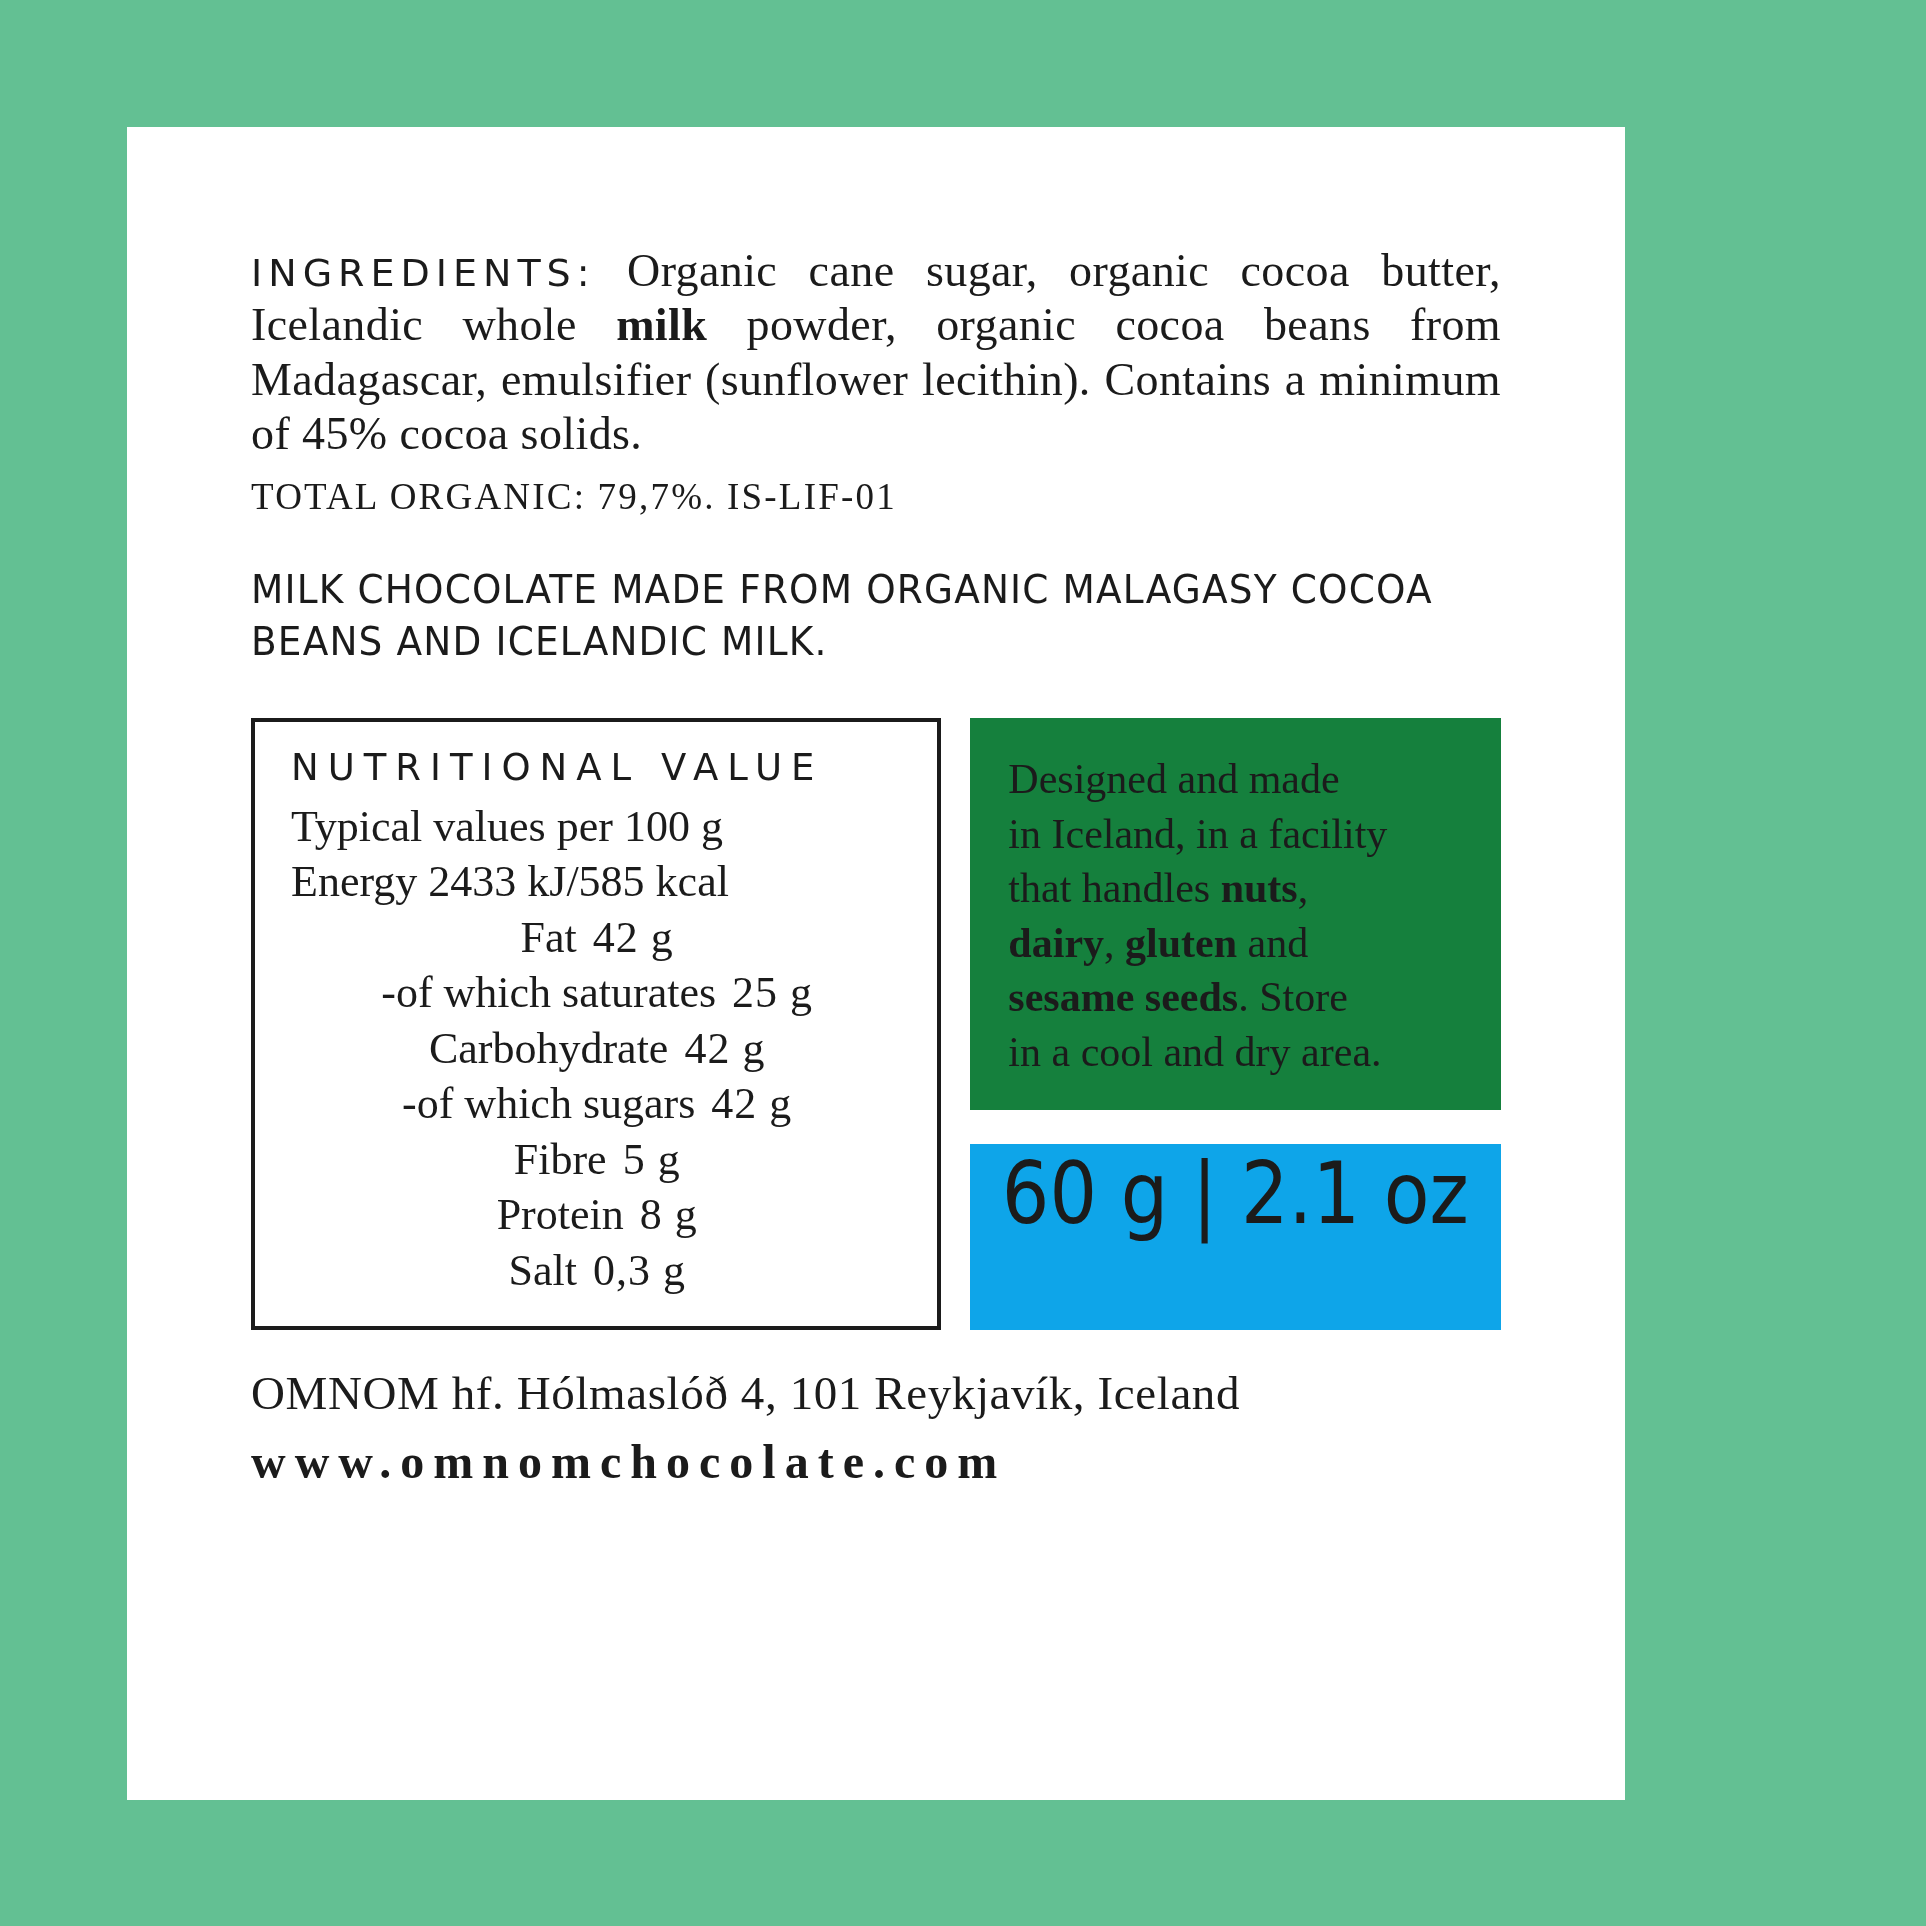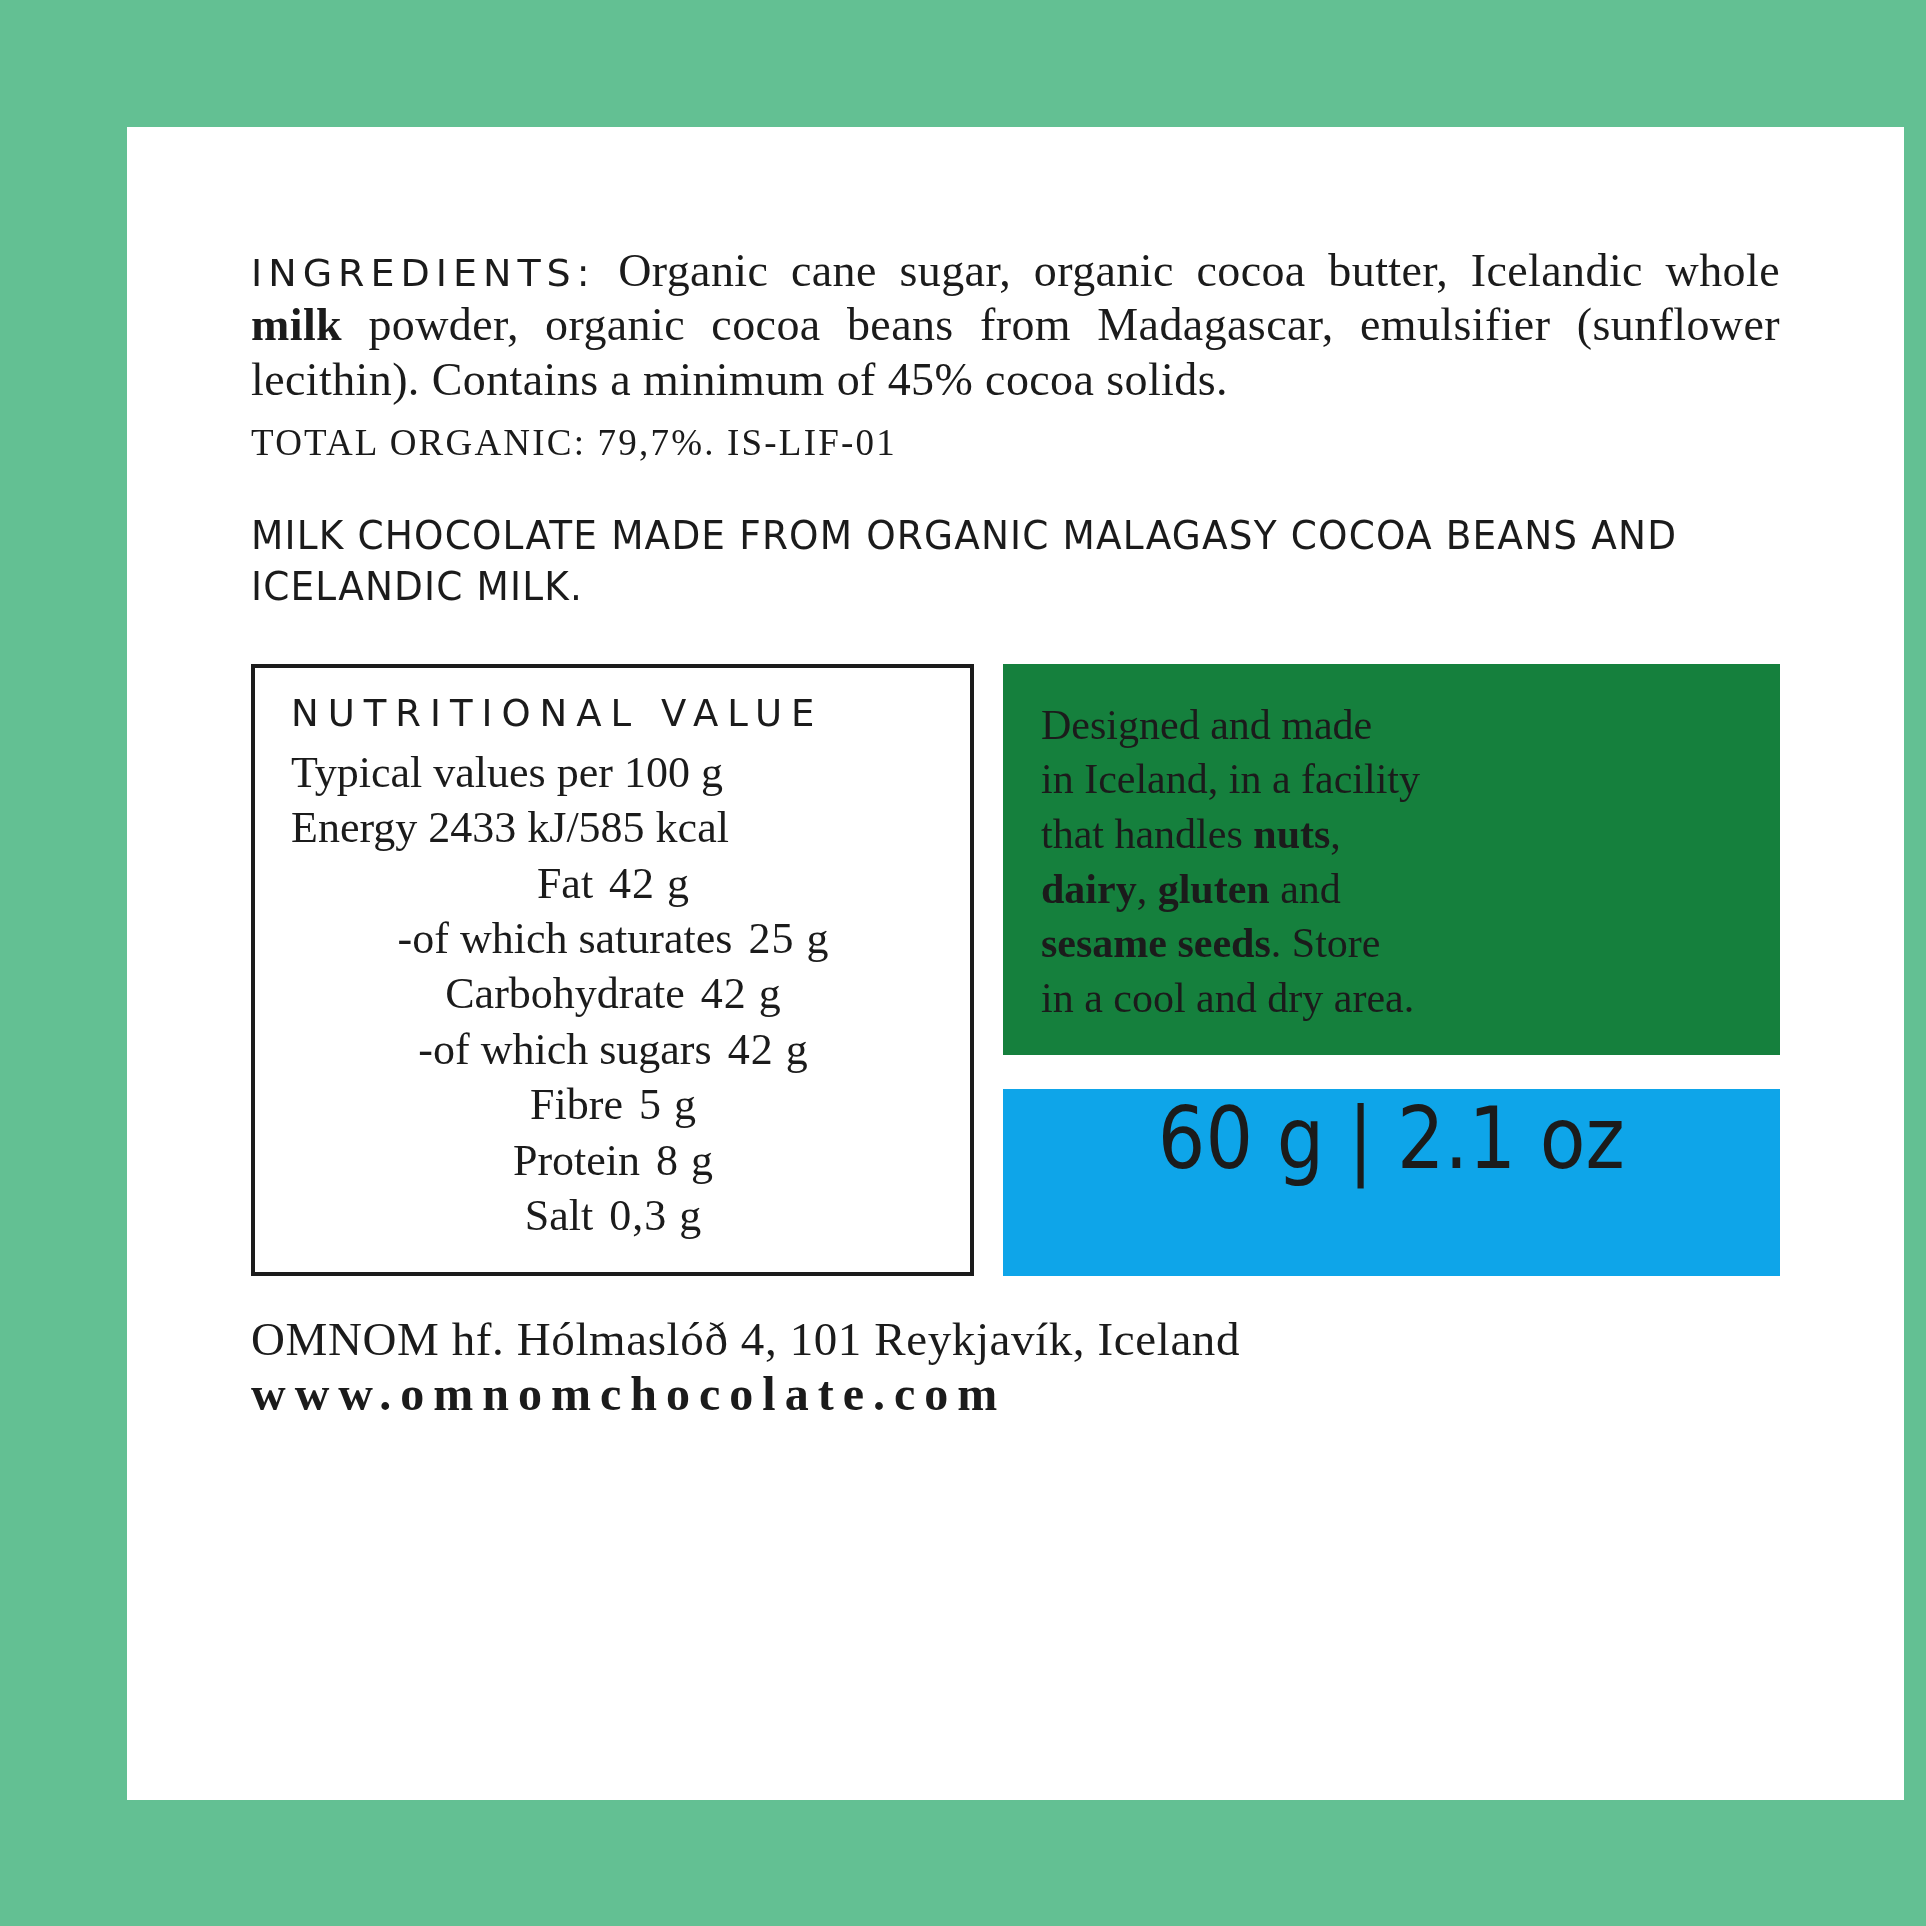--- a/index.html
+++ b/index.html
@@ -11,21 +11,21 @@
     height: 1927px;
     background: #63c093;
     font-family: "Liberation Serif", serif;
     color: #1b1b1b;
     overflow: hidden;
   }
   .label-card {
     position: absolute;
     left: 127px;
     top: 127px;
-    width: 1777px;
+    width: 1498px;
     height: 1673px;
     background: #ffffff;
     box-sizing: border-box;
     padding: 117px 124px 0 124px;
   }
 
   
   .ingredients {
     font-family: "Liberation Serif", serif;
     font-size: 46px;
@@ -131,20 +131,21 @@
     text-align: left;
   }
   .address {
     font-size: 47px;
     letter-spacing: 0.6px;
   }
   .website {
     font-size: 48px;
     font-weight: bold;
     letter-spacing: 9px;
+    margin-top: 14px;
   }
 </style>
 </head>
 <body>
 
 <div class="label-card">
 
   <p class="ingredients"><span class="ing-head">INGREDIENTS:</span><span> Organic cane sugar, organic cocoa butter, Icelandic whole </span><span class="ing-bold">milk</span><span> powder, organic cocoa beans from Madagascar, emulsifier (sunflower lecithin). Contains a minimum of 45% cocoa solids.</span></p>
 
   <div class="total-organic">TOTAL ORGANIC: 79,7%. IS-LIF-01</div>

